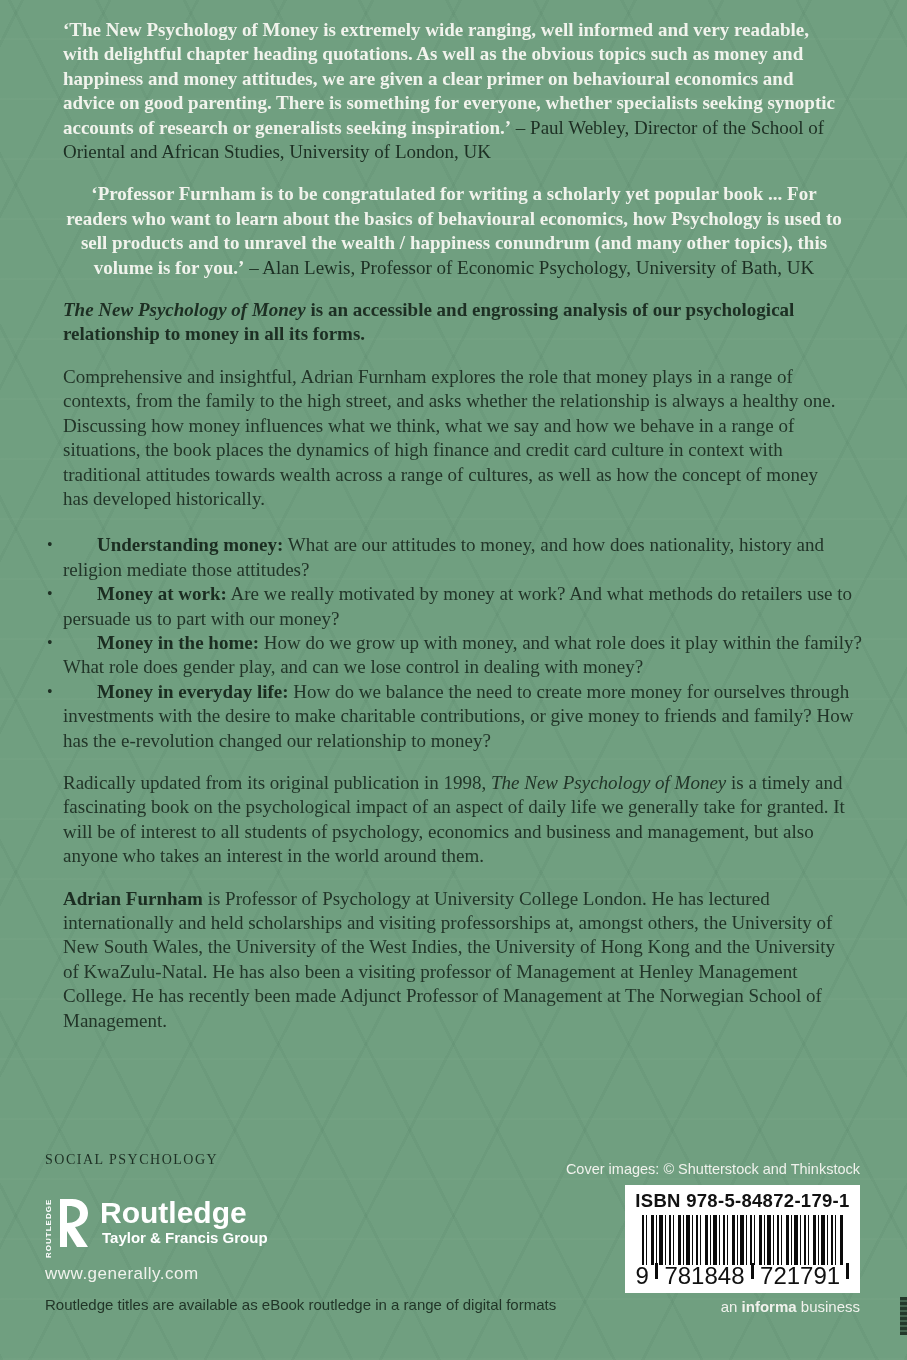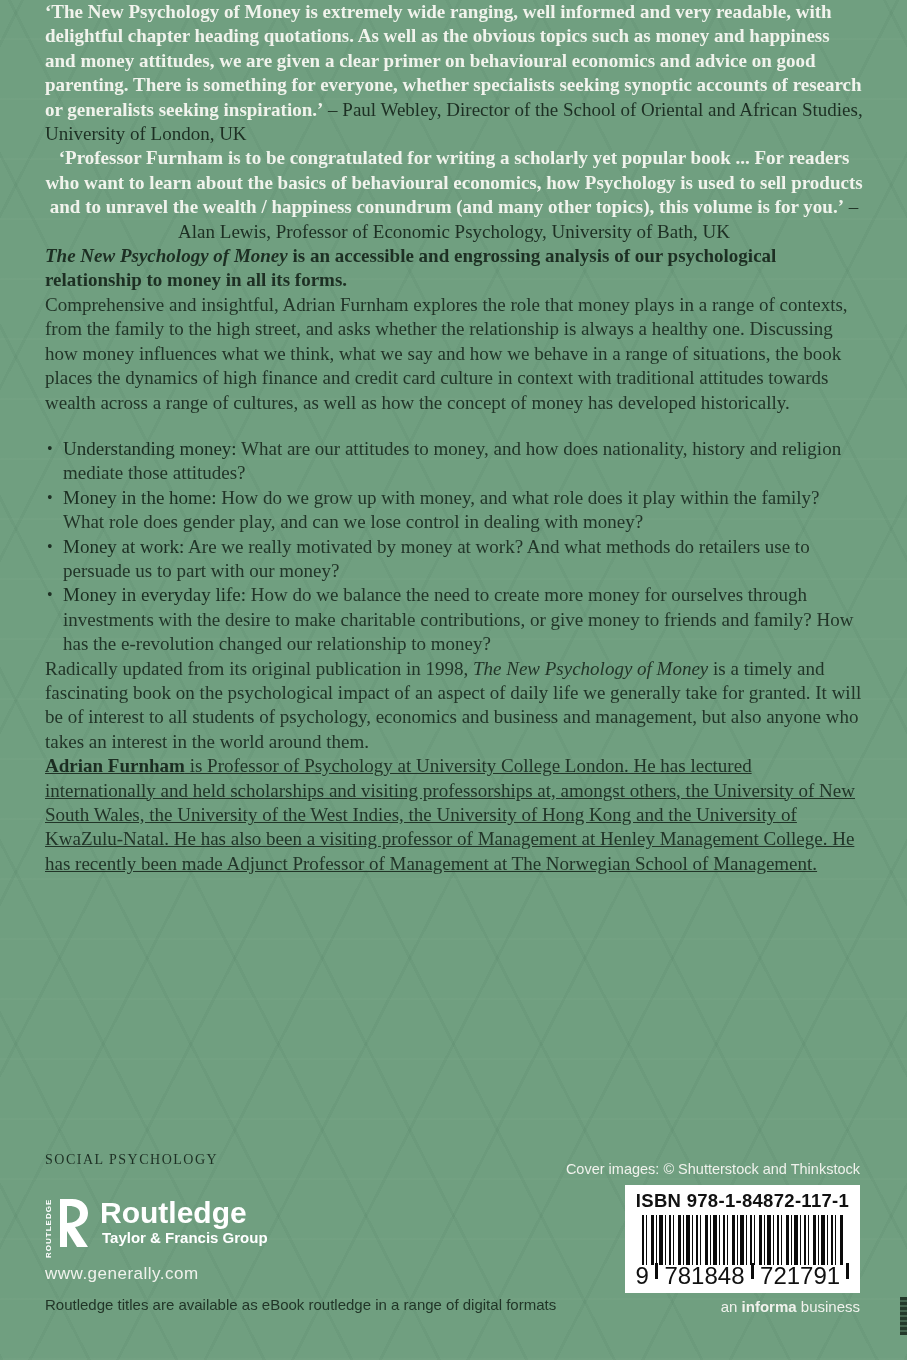--- a/index.html
+++ b/index.html
@@ -9,36 +9,36 @@
     background-image:
       repeating-linear-gradient(63deg, rgba(15,55,35,0.045) 0 3px, transparent 3px 78px),
       repeating-linear-gradient(-63deg, rgba(15,55,35,0.045) 0 3px, transparent 3px 78px),
       repeating-linear-gradient(0deg, rgba(255,255,255,0.02) 0 2px, transparent 2px 60px);
     font-family:"Liberation Serif", serif;
   }
   .col{
     position:absolute;left:45px;top:0;width:818px;
     font-size:19px;line-height:24.4px;color:#223528;
   }
-  .col p{margin:0;}
+  .col p{margin:18px;}
   .white{color:#f1f3ec;font-weight:bold;}
   .dark-attr{color:#1d2f23;font-weight:normal;}
   .p-quote1{margin-top:41px;}
   .p-quote2{margin-top:20px;text-align:center;}
   .p-intro{margin-top:25px;font-weight:bold;color:#1d2f23;}
   .p-intro .ital{font-style:italic;}
   .p-desc{margin-top:23px;}
   .p-themes-label{margin-top:24px;}
   ul.themes{margin:22px 0 0 0;padding:0;list-style:none;}
   ul.themes li{position:relative;padding-left:18px;}
   ul.themes li::before{content:"•";position:absolute;left:2px;top:0;font-size:16px;color:#1d2f23;}
-  ul.themes .lead{font-weight:normal;color:#1b2d21;}
+  ul.themes .lead{font-weight:bold;color:#1b2d21;margin-left:34px;}
   .p-update{margin-top:21px;}
   .p-update .ital{font-style:italic;}
-  .p-author{margin-top:25px;text-decoration:underline;}
+  .p-author{margin-top:25px;}
   .p-author .name{font-weight:bold;color:#1b2d21;}
 
   .category{
     position:absolute;left:45px;top:1152px;
     font-size:14px;letter-spacing:1.5px;color:#1d2f23;
     font-family:"Liberation Serif", serif;
   }
   .cover-credit{
     position:absolute;right:47px;top:1161px;
     font-family:"Liberation Sans", sans-serif;
@@ -104,37 +104,37 @@
 
   <p class="p-quote2"><span class="white">‘Professor Furnham is to be congratulated for writing a scholarly yet popular book ... For readers who want to learn about the basics of behavioural economics, how Psychology is used to sell products and to unravel the wealth / happiness conundrum (and many other topics), this volume is for you.’</span><span class="dark-attr"> – </span><span class="dark-attr name">Alan Lewis</span><span class="dark-attr">, Professor of Economic Psychology, University of Bath, UK</span></p>
 
   <p class="p-intro"><span class="ital">The New Psychology of Money</span><span> is an accessible and engrossing analysis of our psychological relationship to money in all its forms.</span></p>
 
   <p class="p-desc">Comprehensive and insightful, Adrian Furnham explores the role that money plays in a range of contexts, from the family to the high street, and asks whether the relationship is always a healthy one. Discussing how money influences what we think, what we say and how we behave in a range of situations, the book places the dynamics of high finance and credit card culture in context with traditional attitudes towards wealth across a range of cultures, as well as how the concept of money has developed historically.</p>
 
 
   <ul class="themes">
     <li><span class="lead">Understanding money:</span><span> What are our attitudes to money, and how does nationality, history and religion mediate those attitudes?</span></li>
+    <li><span class="lead">Money at work:</span><span> Are we really motivated by money at work? And what methods do retailers use to persuade us to part with our money?</span></li>
     <li><span class="lead">Money in the home:</span><span> How do we grow up with money, and what role does it play within the family? What role does gender play, and can we lose control in dealing with money?</span></li>
-    <li><span class="lead">Money at work:</span><span> Are we really motivated by money at work? And what methods do retailers use to persuade us to part with our money?</span></li>
     <li><span class="lead">Money in everyday life:</span><span> How do we balance the need to create more money for ourselves through investments with the desire to make charitable contributions, or give money to friends and family? How has the e-revolution changed our relationship to money?</span></li>
   </ul>
 
   <p class="p-update"><span>Radically updated from its original publication in 1998, </span><span class="ital">The New Psychology of Money</span><span> is a timely and fascinating book on the psychological impact of an aspect of daily life we generally take for granted. It will be of interest to all students of psychology, economics and business and management, but also anyone who takes an interest in the world around them.</span></p>
 
   <p class="p-author"><span class="name">Adrian Furnham</span><span> is Professor of Psychology at University College London. He has lectured internationally and held scholarships and visiting professorships at, amongst others, the University of New South Wales, the University of the West Indies, the University of Hong Kong and the University of KwaZulu-Natal. He has also been a visiting professor of Management at Henley Management College. He has recently been made Adjunct Professor of Management at The Norwegian School of Management.</span></p>
 
 </div>
 
 <div class="category">SOCIAL PSYCHOLOGY</div>
 
 <div class="cover-credit">Cover images: © Shutterstock and Thinkstock</div>
 
 <div class="isbn-box">
-  <div class="isbn-label">ISBN 978-1-84872-117-1</div>
+  <div class="isbn-label">ISBN 978-5-84872-179-1</div>
   <div class="bars"></div>
   <div class="digits-row">
     <span>9</span>
     <span class="guard"></span>
     <span>781848</span>
     <span class="guard"></span>
     <span>721791</span>
     <span class="guard"></span>
   </div>
 </div>

